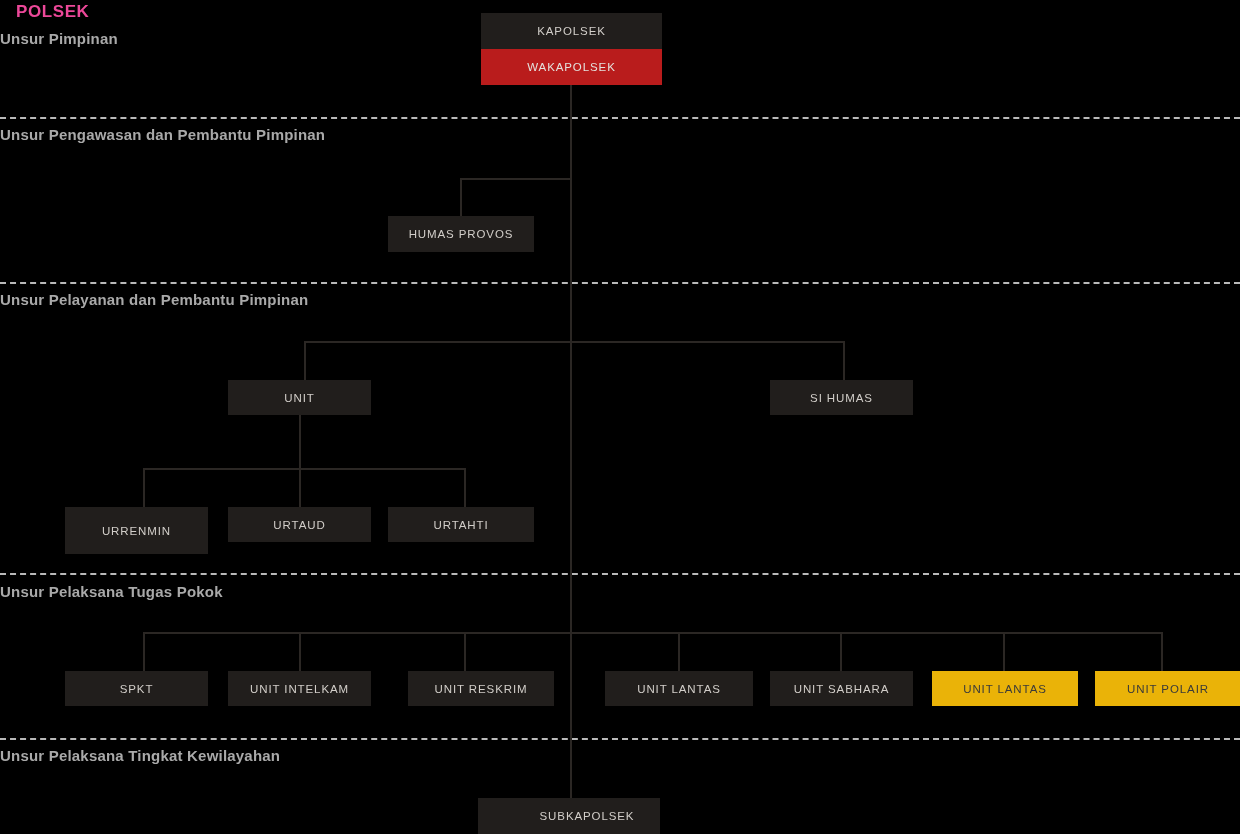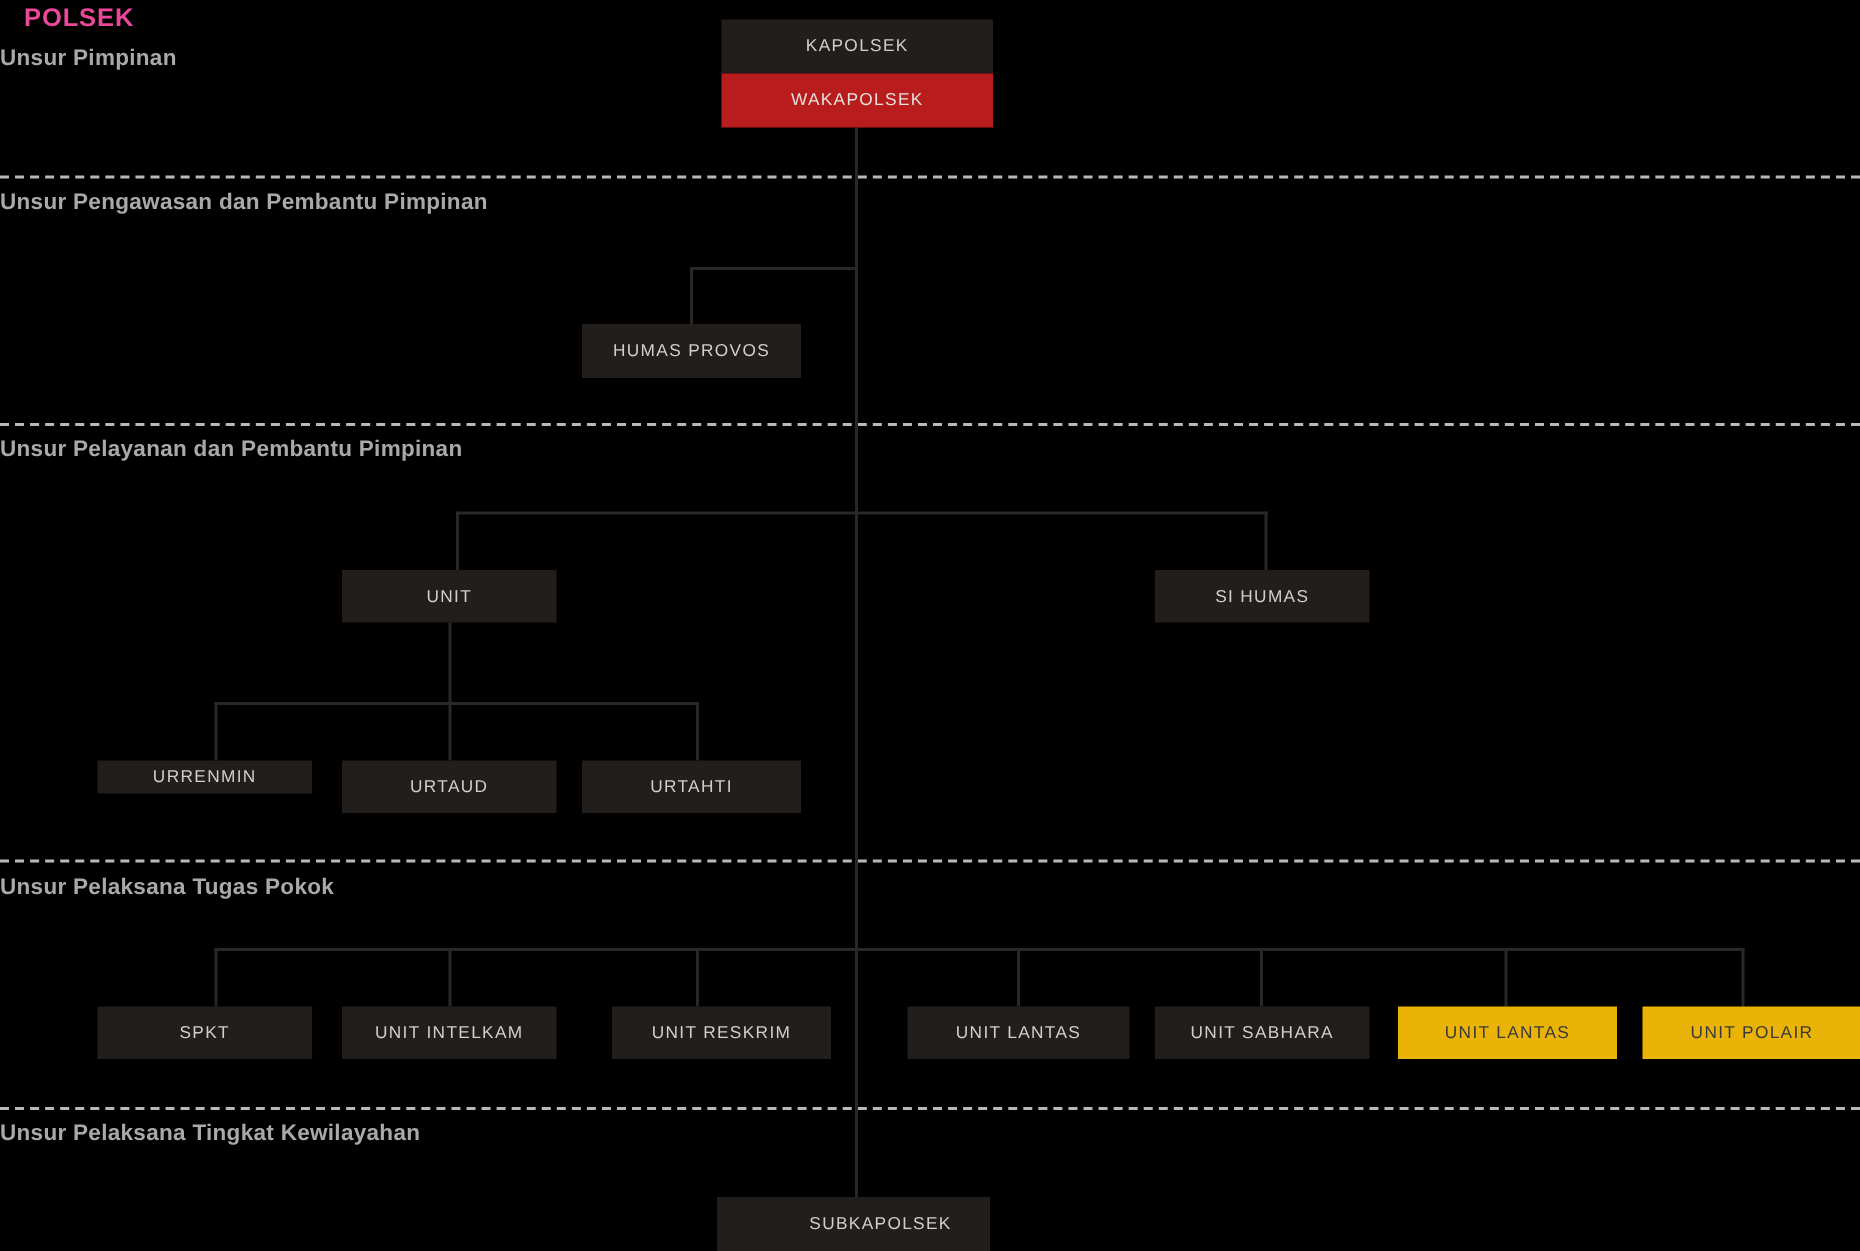--- a/index.html
+++ b/index.html
@@ -131,21 +131,21 @@
   <div class="vline" style="left:1161px; top:632px; height:39px;"></div>
 
   <div class="node dark" style="left:481px;  top:13px;  width:181px; height:36px;">KAPOLSEK</div>
   <div class="node mid" style="left:481px;  top:49px;  width:181px; height:36px;">WAKAPOLSEK</div>
 
   <div class="node dark" style="left:388px;  top:216px; width:146px; height:36px;">HUMAS PROVOS</div>
 
   <div class="node dark" style="left:228px;  top:380px; width:143px; height:35px;">UNIT</div>
   <div class="node dark" style="left:770px;  top:380px; width:143px; height:35px;">SI HUMAS</div>
 
-  <div class="node dark" style="left:65px;   top:507px; width:143px; height:22px;">URRENMIN</div>
+  <div class="node dark" style="left:65px;   top:507px; width:143px; height:47px;">URRENMIN</div>
   <div class="node dark" style="left:228px;  top:507px; width:143px; height:35px;">URTAUD</div>
   <div class="node dark" style="left:388px;  top:507px; width:146px; height:35px;">URTAHTI</div>
 
   <div class="node dark" style="left:65px;   top:671px; width:143px; height:35px;">SPKT</div>
   <div class="node dark" style="left:228px;  top:671px; width:143px; height:35px;">UNIT INTELKAM</div>
   <div class="node dark" style="left:388px;  top:671px; width:146px; height:35px;margin-left:20px;">UNIT RESKRIM</div>
   <div class="node dark" style="left:605px;  top:671px; width:148px; height:35px;">UNIT LANTAS</div>
   <div class="node dark" style="left:770px;  top:671px; width:143px; height:35px;">UNIT SABHARA</div>
   <div class="node light" style="left:932px; top:671px; width:146px; height:35px;">UNIT LANTAS</div>
   <div class="node light" style="left:1095px;top:671px; width:146px; height:35px;">UNIT POLAIR</div>

